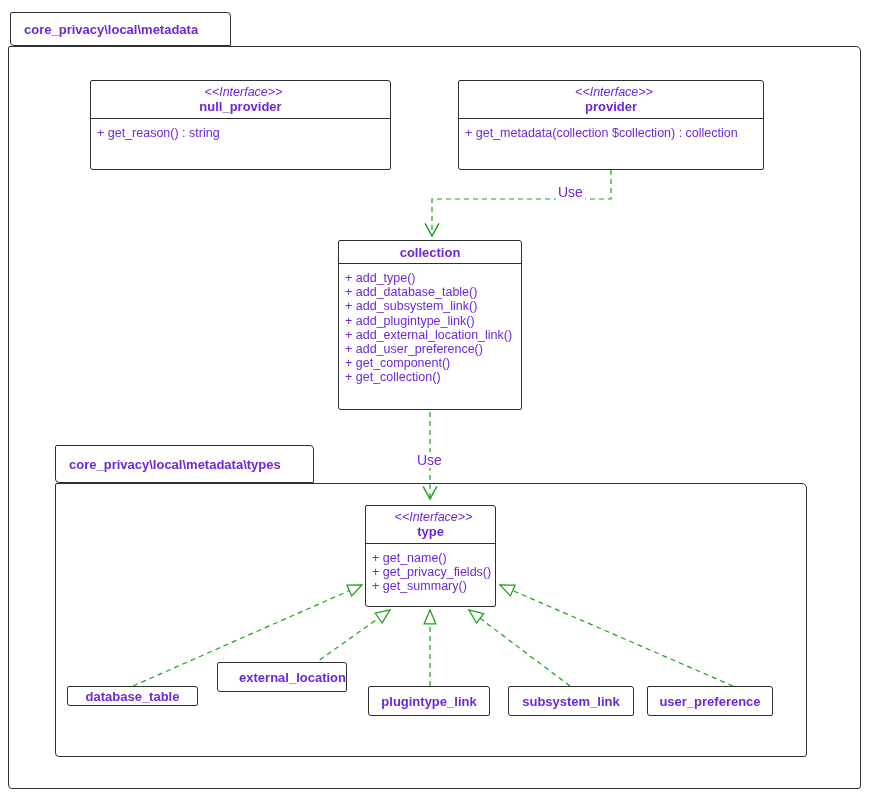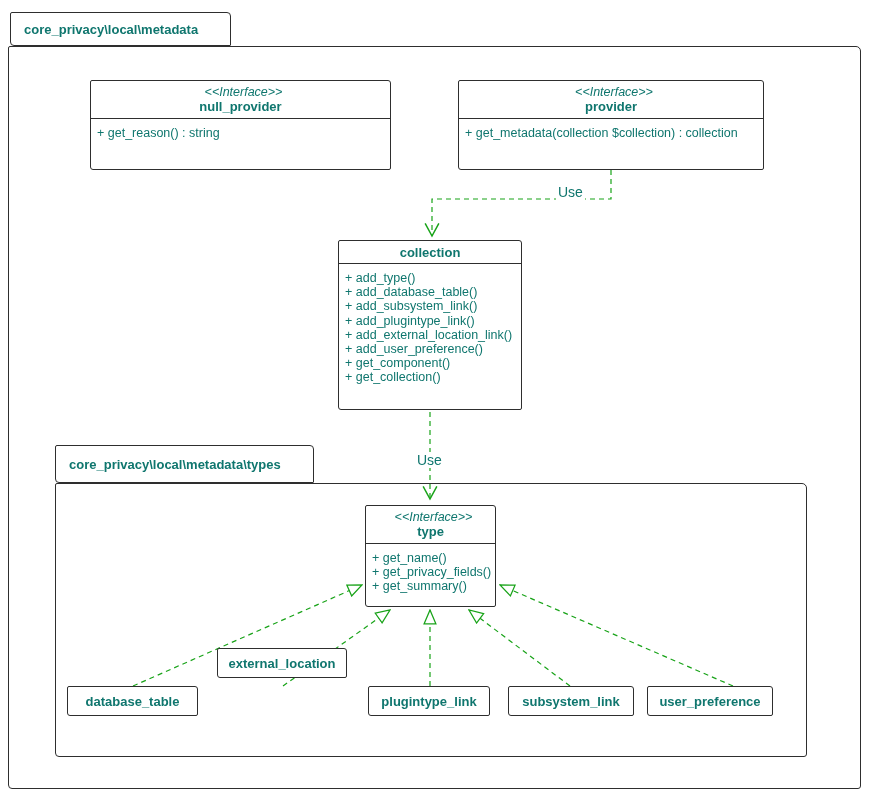--- a/index.html
+++ b/index.html
@@ -2,21 +2,21 @@
 <html><head>
 <meta charset="utf-8">
 <style>
   * { margin:0; padding:0; box-sizing:border-box; }
   body { background:#fff; }
   #canvas {
     position:relative;
     width:871px; height:801px;
     background:#ffffff;
     font-family:"Liberation Sans", sans-serif;
-    color:#0f766e;
+    color:#6d28d9;
     overflow:hidden;
     border-radius:16px;
   }
   .pkg-tab {
     position:absolute;
     background:#fff;
     border:1px solid #2e2e2e;
     border-radius:2px 4px 1px 4px;
     display:flex; align-items:center;
     padding-left:13px;
@@ -145,24 +145,24 @@
       <span class="stereotype">&lt;&lt;Interface&gt;&gt;</span>
       <span class="node-title">type</span>
     </div>
     <div class="node-body">
       <div class="method-line">+ get_name()</div>
       <div class="method-line">+ get_privacy_fields()</div>
       <div class="method-line">+ get_summary()</div>
     </div>
   </div>
 
-  <div class="uml-node simple-node" style="left:67px; top:686px; width:131px; height:30px;">
+  <div class="uml-node simple-node" style="left:67px; top:686px; width:131px; height:20px;">
     <span>database_table</span>
   </div>
-  <div class="uml-node simple-node" style="left:217px; top:648px; width:130px; height:30px;">
+  <div class="uml-node simple-node" style="left:217px; top:662px; width:130px; height:30px;justify-content:flex-end;">
     <span>external_location</span>
   </div>
   <div class="uml-node simple-node" style="left:368px; top:686px; width:122px; height:30px;">
     <span>plugintype_link</span>
   </div>
   <div class="uml-node simple-node" style="left:647px; top:686px; width:126px; height:30px;">
     <span>user_preference</span>
   </div>
   <div class="uml-node simple-node" style="left:508px; top:686px; width:126px; height:30px;">
     <span>subsystem_link</span>

